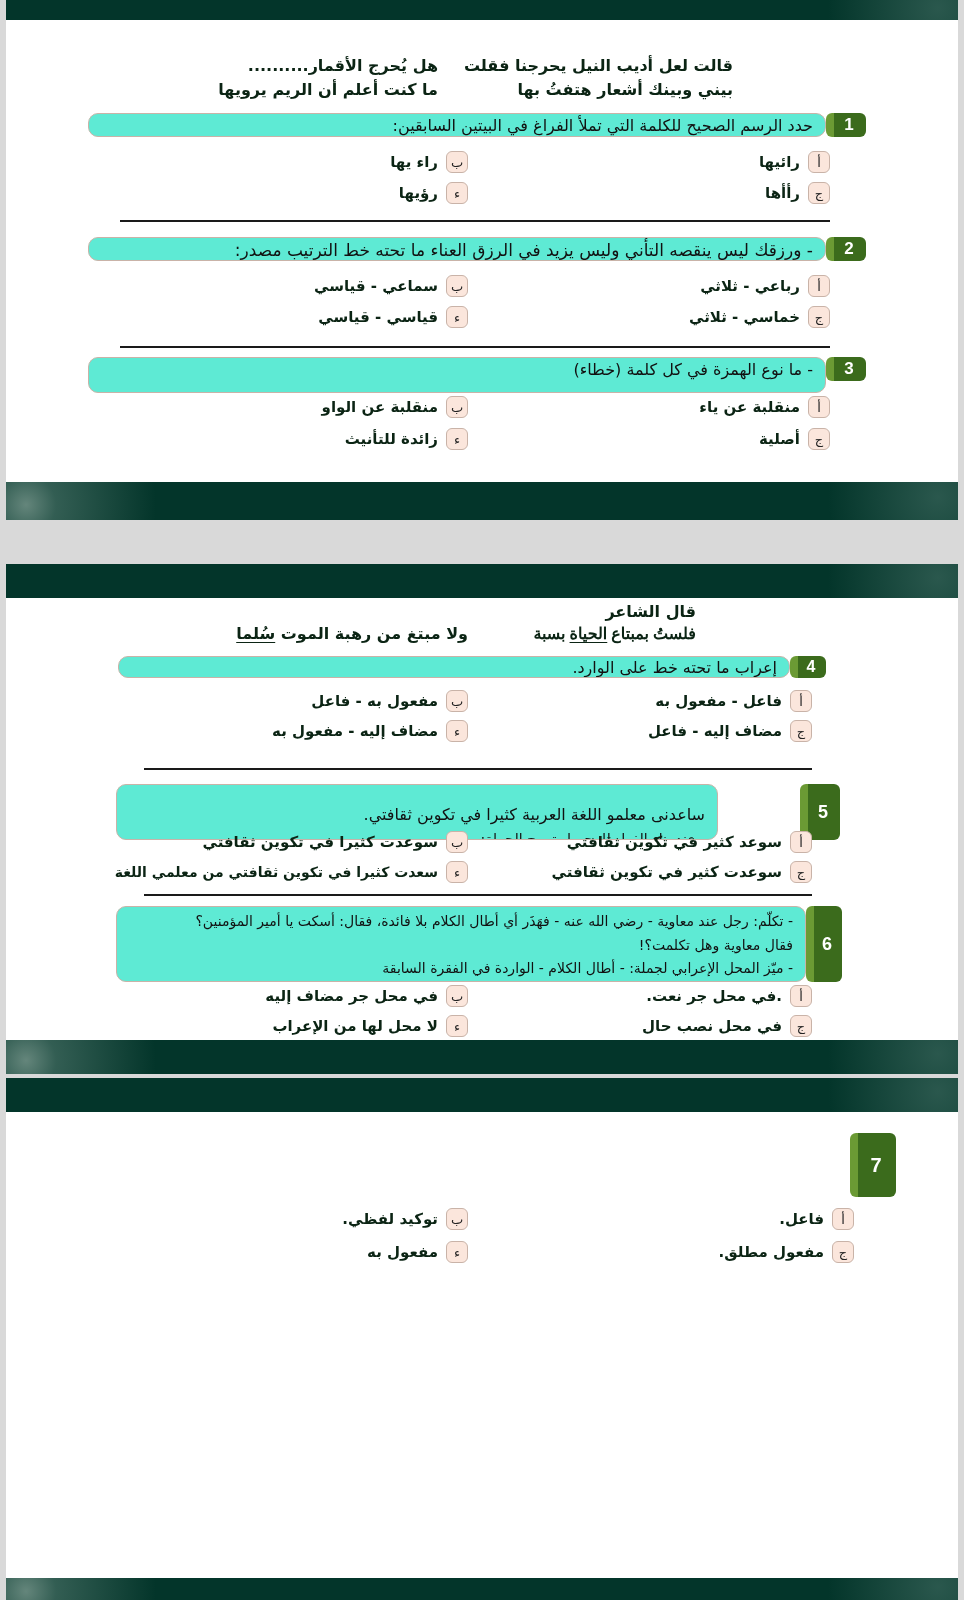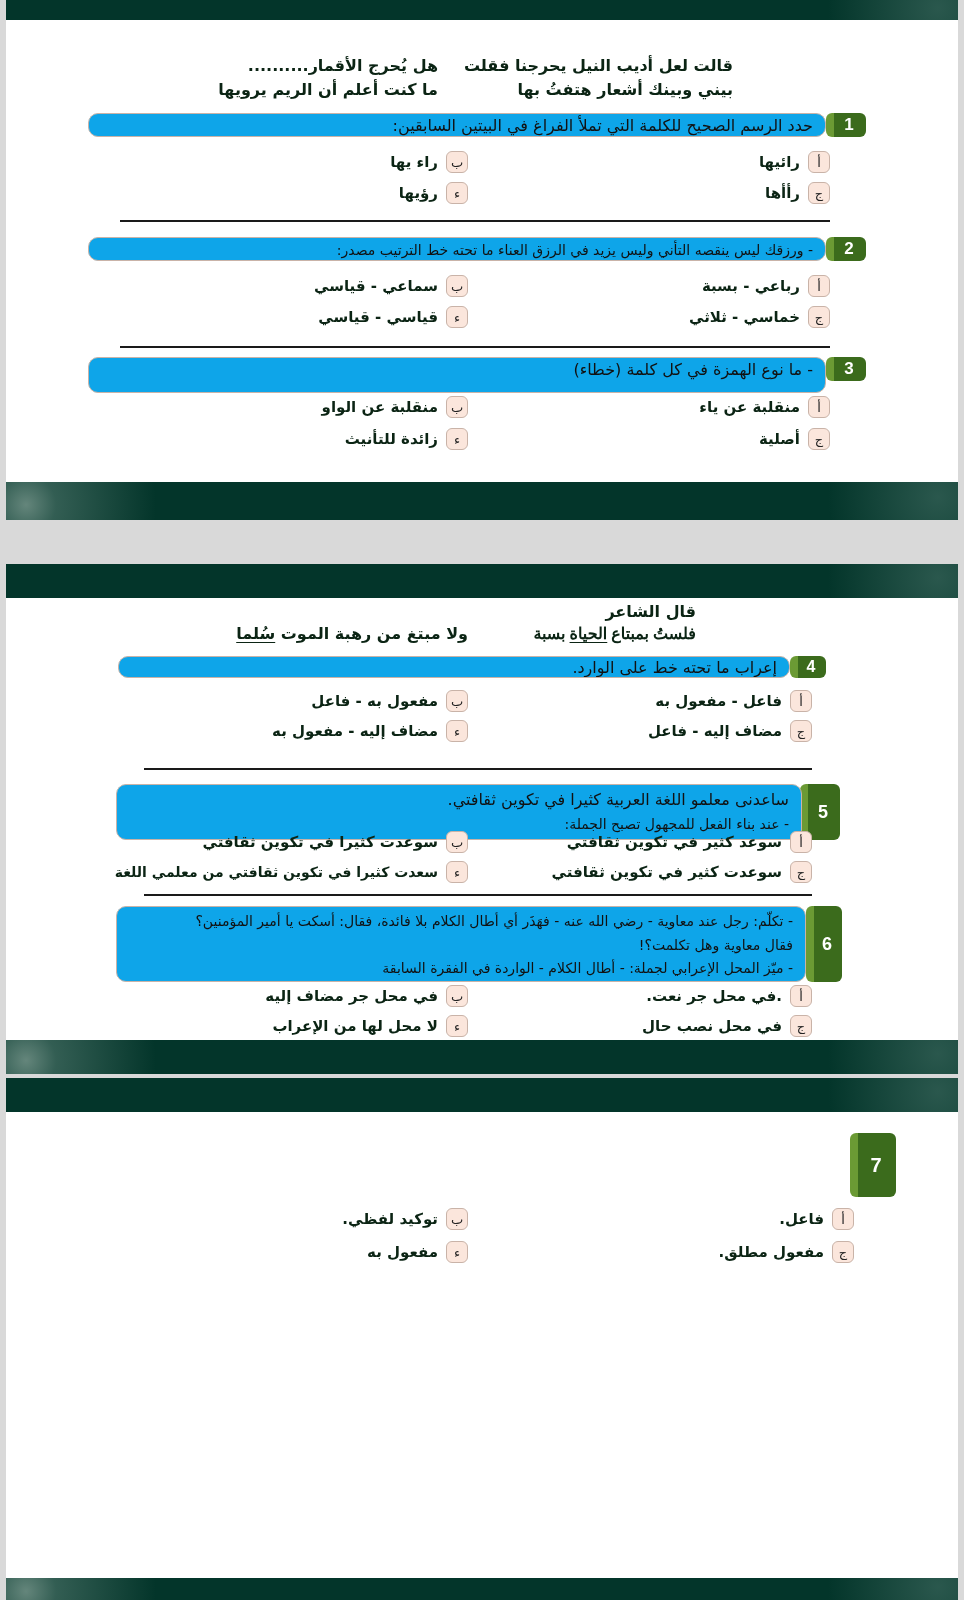--- a/index.html
+++ b/index.html
@@ -13,21 +13,21 @@
   .band .deco-l { position: absolute; left: 0; top: 0; width: 180px; height: 100%;
     background: radial-gradient(circle at 20px 60%, rgba(180,200,190,0.55) 0, rgba(140,170,160,0.35) 30px, rgba(3,53,42,0) 130px); }
   .band .deco-r { position: absolute; right: 0; top: 0; width: 160px; height: 100%;
     background: radial-gradient(circle at 140px 40%, rgba(90,130,120,0.45) 0, rgba(3,53,42,0) 110px); }
   .verse { position: absolute; direction: rtl; font-family: "DejaVu Sans", sans-serif; font-weight: bold; font-size: 16px; color: #0b2414; white-space: nowrap; }
   .verse u { text-decoration: underline; text-underline-offset: 3px; }
 
   .q-num { position: absolute; background: #3b6b1c; color: #fff; font-weight: bold; font-family: "Liberation Sans", sans-serif;
     display: flex; align-items: center; justify-content: center; border-radius: 0 6px 6px 0; }
   .q-num::before { content: ""; position: absolute; left: -6px; top: 0; bottom: 0; width: 8px; background: #6b9a34; border-radius: 6px 0 0 6px; }
-  .q-box { position: absolute; background: #0ea5e9; border: 1px solid #c9b3a8; border-radius: 10px; direction: rtl;
+  .q-box { position: absolute; background: #5eead4; border: 1px solid #c9b3a8; border-radius: 10px; direction: rtl;
     color: #111; font-family: "DejaVu Sans", sans-serif; font-size: 16px; padding: 0 12px; white-space: nowrap; overflow: hidden; }
   .q-box .line { display: block; line-height: 24px; }
 
   .opt { position: absolute; direction: rtl; display: flex; align-items: center; gap: 8px; white-space: nowrap; }
   .opt .badge { width: 22px; height: 22px; border-radius: 6px; background: #fbe6dc; border: 1px solid #c9b3a8;
     display: inline-flex; align-items: center; justify-content: center; font-size: 13px; color: #222; font-family: "DejaVu Sans", sans-serif; }
   .opt .txt { font-weight: bold; font-size: 15px; color: #0b2414; font-family: "DejaVu Sans", sans-serif; }
 
   .rule { position: absolute; height: 2px; background: #1a1a1a; }
 </style>
@@ -61,25 +61,25 @@
       <span class="txt">رأأها</span>
     </div>
   <div class="opt" style="right:490px; top:182px;">
       <span class="badge">ء</span>
       <span class="txt">رؤيها</span>
     </div>
   <div class="rule" style="left:114px; width:710px; top:220px;"></div>
 
   <div class="q-num" style="left:826px; top:237px; width:34px; height:24px; font-size:17px;">2</div>
   <div class="q-box" style="left:82px; top:237px; width:738px; height:24px;">
-    <span class="line" style="font-size:14px;">- ورزقك ليس ينقصه التأني     وليس يزيد في الرزق العناء  ما تحته خط الترتيب مصدر:</span>
+    <span class="line" style="font-size:17px;">- ورزقك ليس ينقصه التأني     وليس يزيد في الرزق العناء  ما تحته خط الترتيب مصدر:</span>
   </div>
   <div class="opt" style="right:128px; top:275px;">
       <span class="badge">أ</span>
-      <span class="txt">رباعي - بسبة</span>
+      <span class="txt">رباعي - ثلاثي</span>
     </div>
   <div class="opt" style="right:490px; top:275px;">
       <span class="badge">ب</span>
       <span class="txt">سماعي - قياسي</span>
     </div>
   <div class="opt" style="right:128px; top:306px;">
       <span class="badge">ج</span>
       <span class="txt">خماسي - ثلاثي</span>
     </div>
   <div class="opt" style="right:490px; top:306px;">
@@ -140,21 +140,21 @@
       <span class="badge">ج</span>
       <span class="txt">مضاف إليه - فاعل</span>
     </div>
   <div class="opt" style="right:490px; top:156px;">
       <span class="badge">ء</span>
       <span class="txt">مضاف إليه - مفعول به</span>
     </div>
   <div class="rule" style="left:138px; width:668px; top:204px;"></div>
 
   <div class="q-num" style="left:800px; top:220px; width:34px; height:56px; font-size:18px;">5</div>
-  <div class="q-box" style="left:110px; top:220px; width:686px; height:56px; padding-top:3px;">
+  <div class="q-box" style="left:110px; top:220px; width:602px; height:56px; padding-top:18px;">
     <span class="line" style="line-height:24px;">ساعدنى معلمو اللغة العربية كثيرا في تكوين ثقافتي.</span>
     <span class="line" style="font-size:14px; line-height:24px;">- عند بناء الفعل للمجهول تصبح الجملة:</span>
   </div>
   <div class="opt" style="right:146px; top:268px; top:267px;">
       <span class="badge">أ</span>
       <span class="txt">سوعد كثير في تكوين ثقافتي</span>
     </div>
   <div class="opt" style="right:490px; top:267px;">
       <span class="badge">ب</span>
       <span class="txt">سوعدت كثيرا في تكوين ثقافتي</span>

